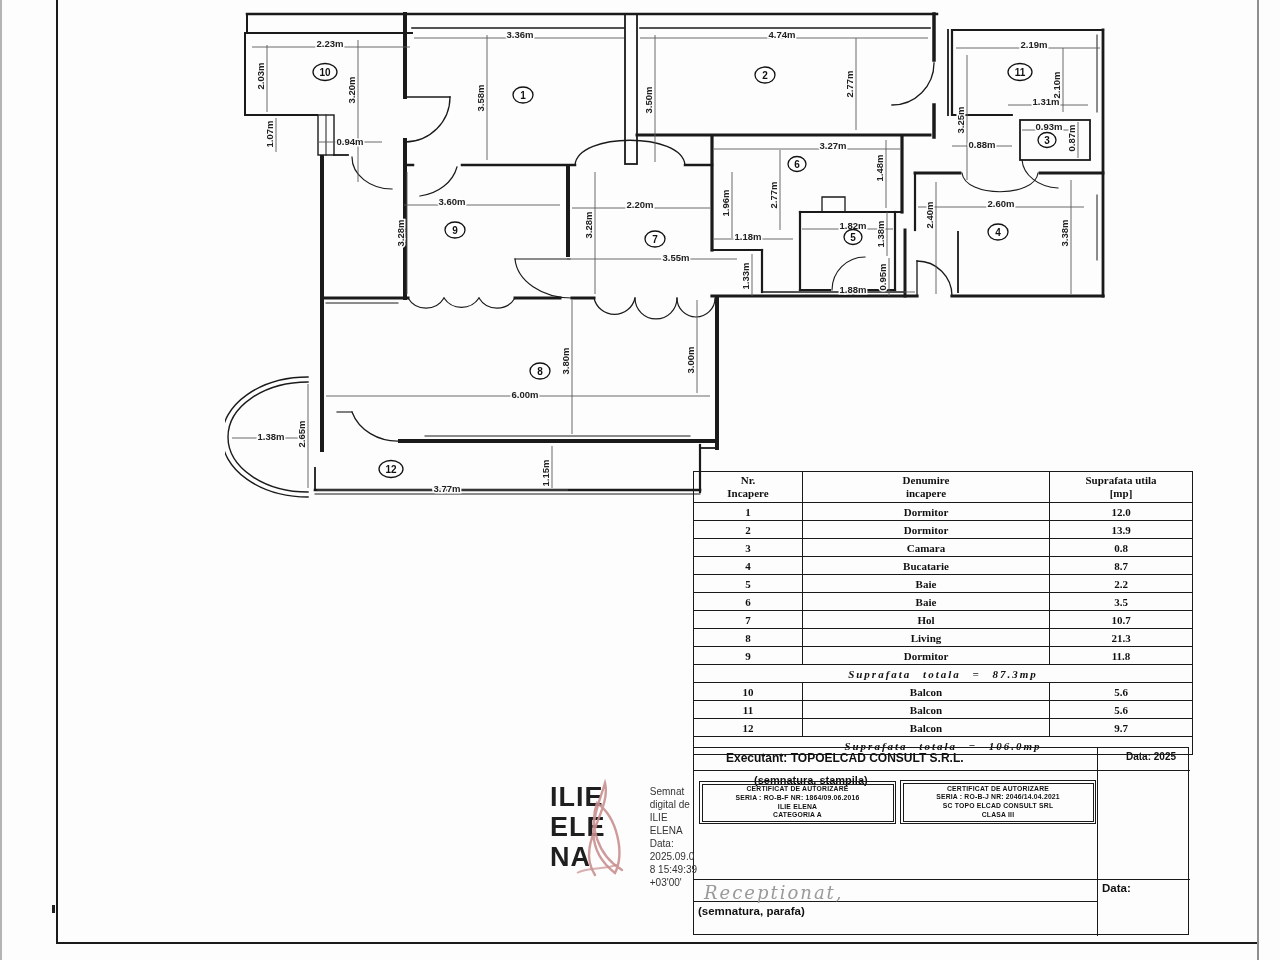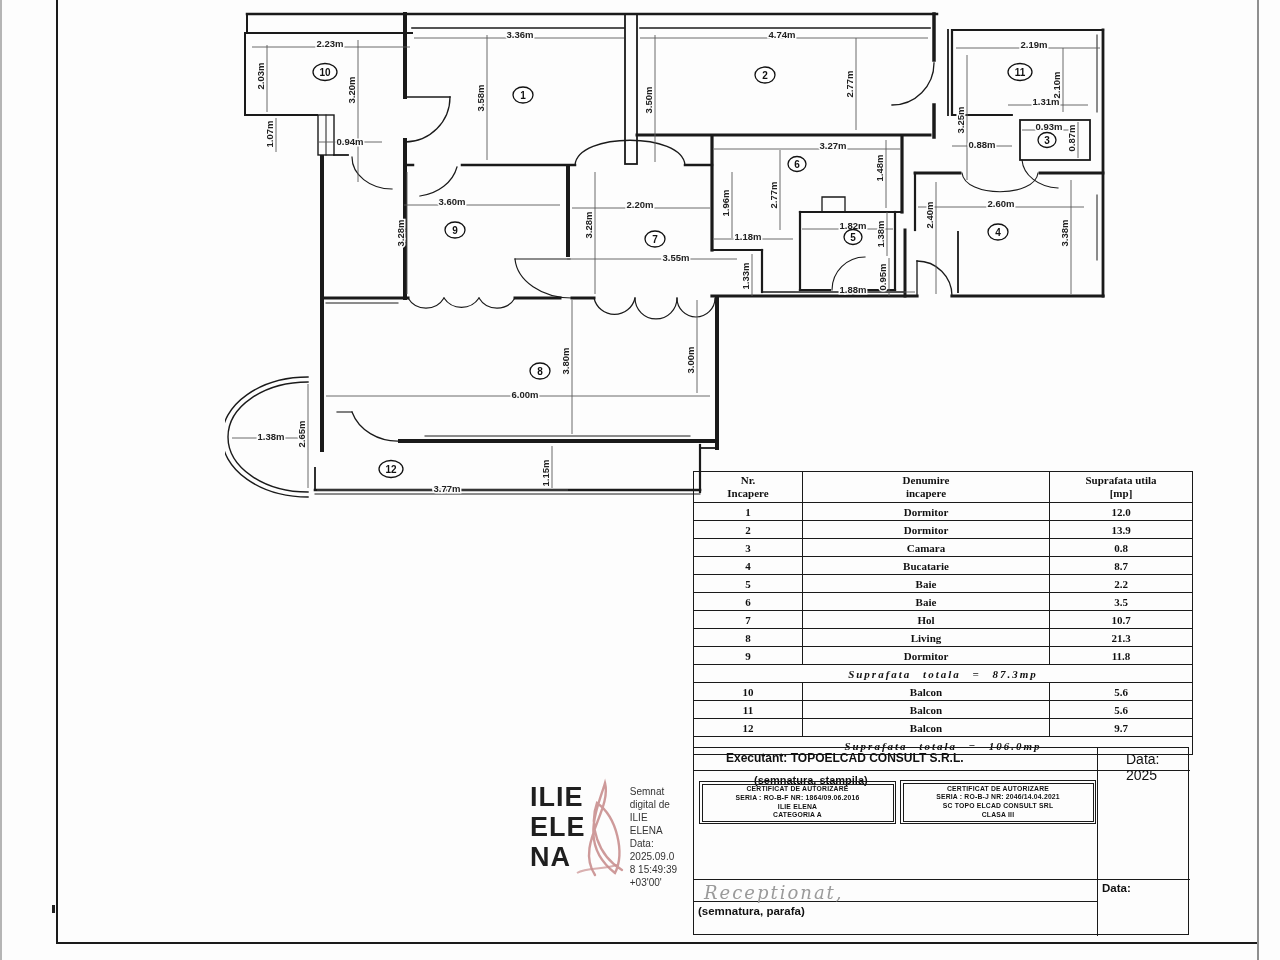--- a/index.html
+++ b/index.html
@@ -21,33 +21,33 @@
   #room-table td{height:17px;}
   .col-nr{width:108px;} .col-name{width:246px;margin-top:44px;} .col-area{width:142px;}
   .sum-row td{height:18px;font-family:"DejaVu Serif",serif;font-style:italic;font-weight:500;
       color:#949494;font-size:12px;letter-spacing:2px;word-spacing:7px;}
 
   
   #footer{left:693px;top:747px;width:496px;height:188px;border:1.5px solid #1a1a1a;box-sizing:border-box;}
   #footer .hline{position:absolute;left:0;height:0;border-top:1.4px solid #1a1a1a;}
   #footer .vline{position:absolute;top:0;width:0;border-left:1.4px solid #1a1a1a;}
   .exec-label{left:4px;top:3px;font-size:12px;font-weight:700;padding-left:28px;}
-  .data-label{left:408px;top:3px;font-size:14px;font-weight:400;padding-left:24px;}
+  .data-label{left:408px;top:3px;font-size:10px;font-weight:700;padding-left:24px;}
   .signote{left:60px;top:26px;font-size:11px;font-weight:600;}
   .certbox{position:absolute;border:1.3px solid #1a1a1a;padding:1.5px;box-sizing:border-box;}
   .certinner{border:1px solid #1a1a1a;width:100%;height:100%;box-sizing:border-box;
       display:flex;flex-direction:column;justify-content:center;text-align:center;}
   .certinner div{font-size:6.8px;font-weight:700;line-height:8.6px;letter-spacing:.2px;}
   .recept{left:10px;top:134px;font-size:18px;font-family:"DejaVu Serif",serif;font-style:italic;
       color:#9a9a9a;letter-spacing:2px;}
   .data2{left:408px;top:134px;font-size:11.5px;font-weight:700;}
   .parafa{left:4px;top:157px;font-size:11.5px;font-weight:700;text-align:right;}
 
   
-  #sig{left:530px;top:782px;width:150px;height:95px;display:flex;gap:32px;}
+  #sig{left:550px;top:782px;width:150px;height:95px;display:flex;gap:32px;}
   #sig-name{font-size:27px;font-weight:600;line-height:30px;color:#1f1f1f;letter-spacing:1px;width:72px;}
   #sig-note{font-size:10px;line-height:13px;color:#333;padding-top:3px;}
   #sig-scribble{left:567px;top:775px;pointer-events:none;}
 
   svg text{font-family:"Liberation Sans",sans-serif;}
   .dim{font-size:9.5px;font-weight:600;fill:#222;stroke:#fdfdfd;stroke-width:3px;paint-order:stroke;}
   .rno{font-size:10px;font-weight:600;fill:#111;}
 </style>
 </head>
 <body>

